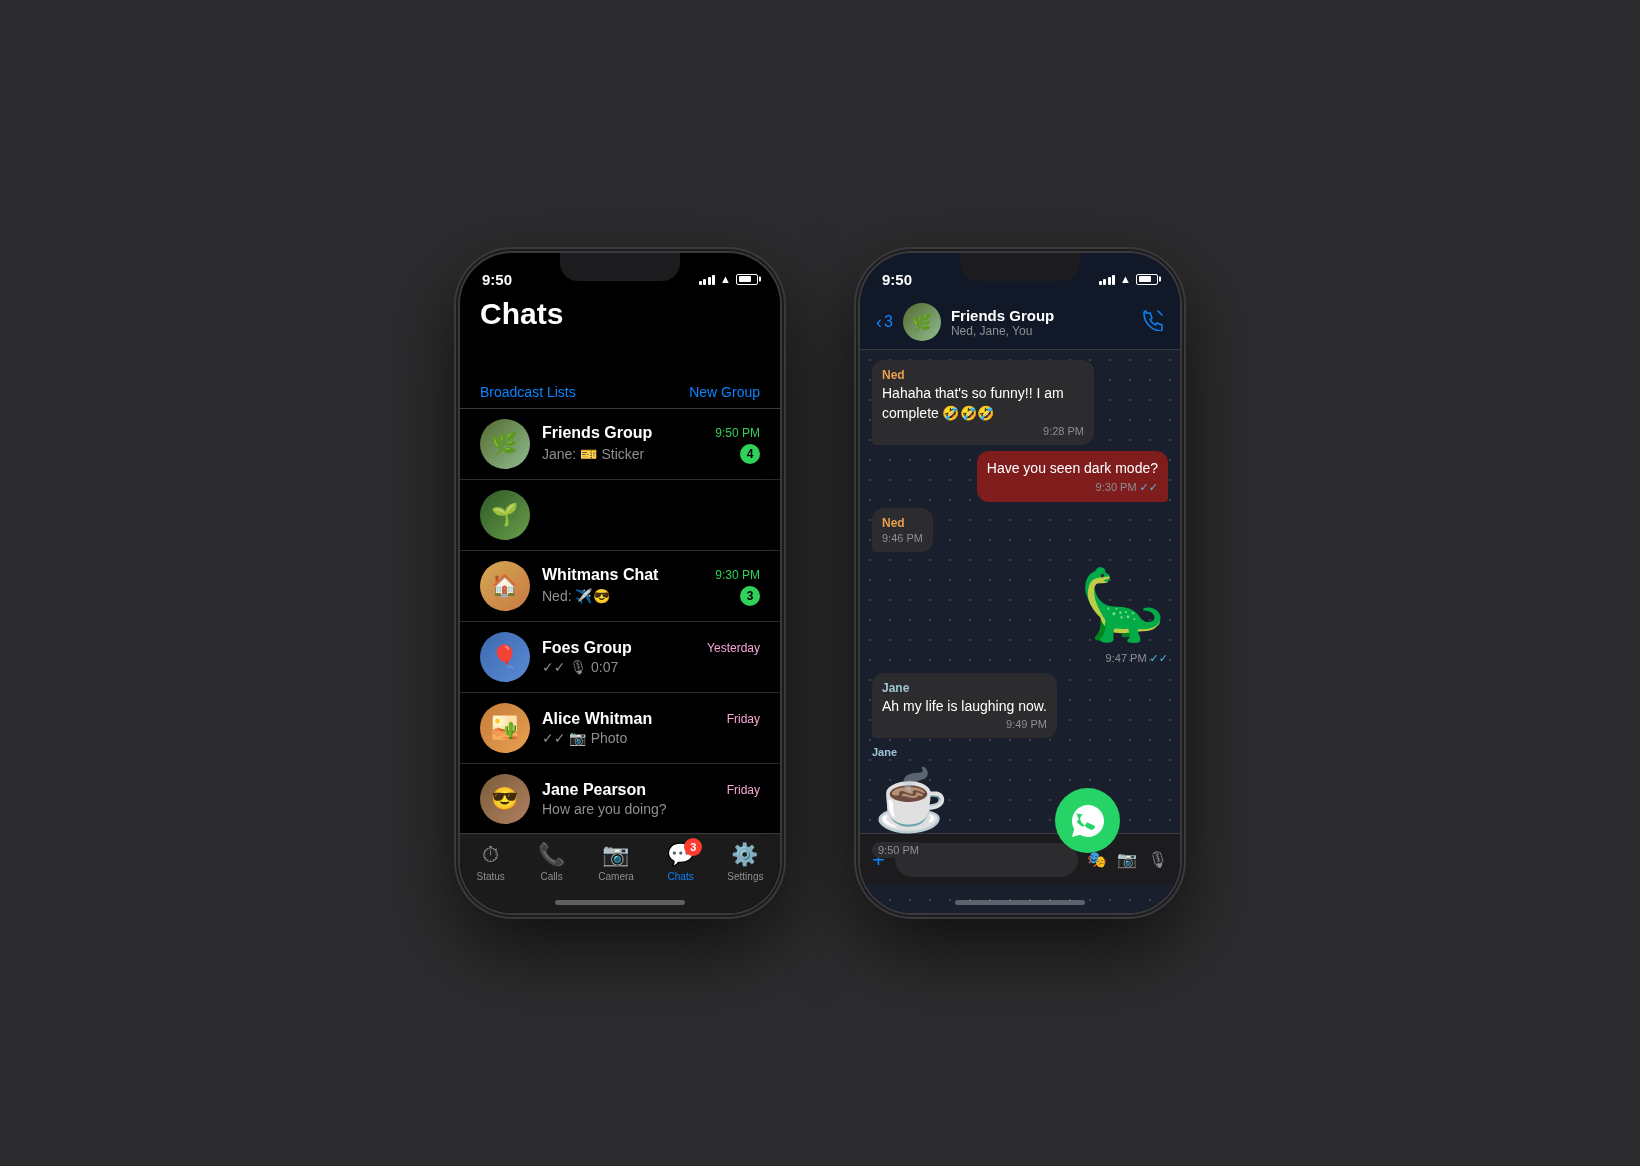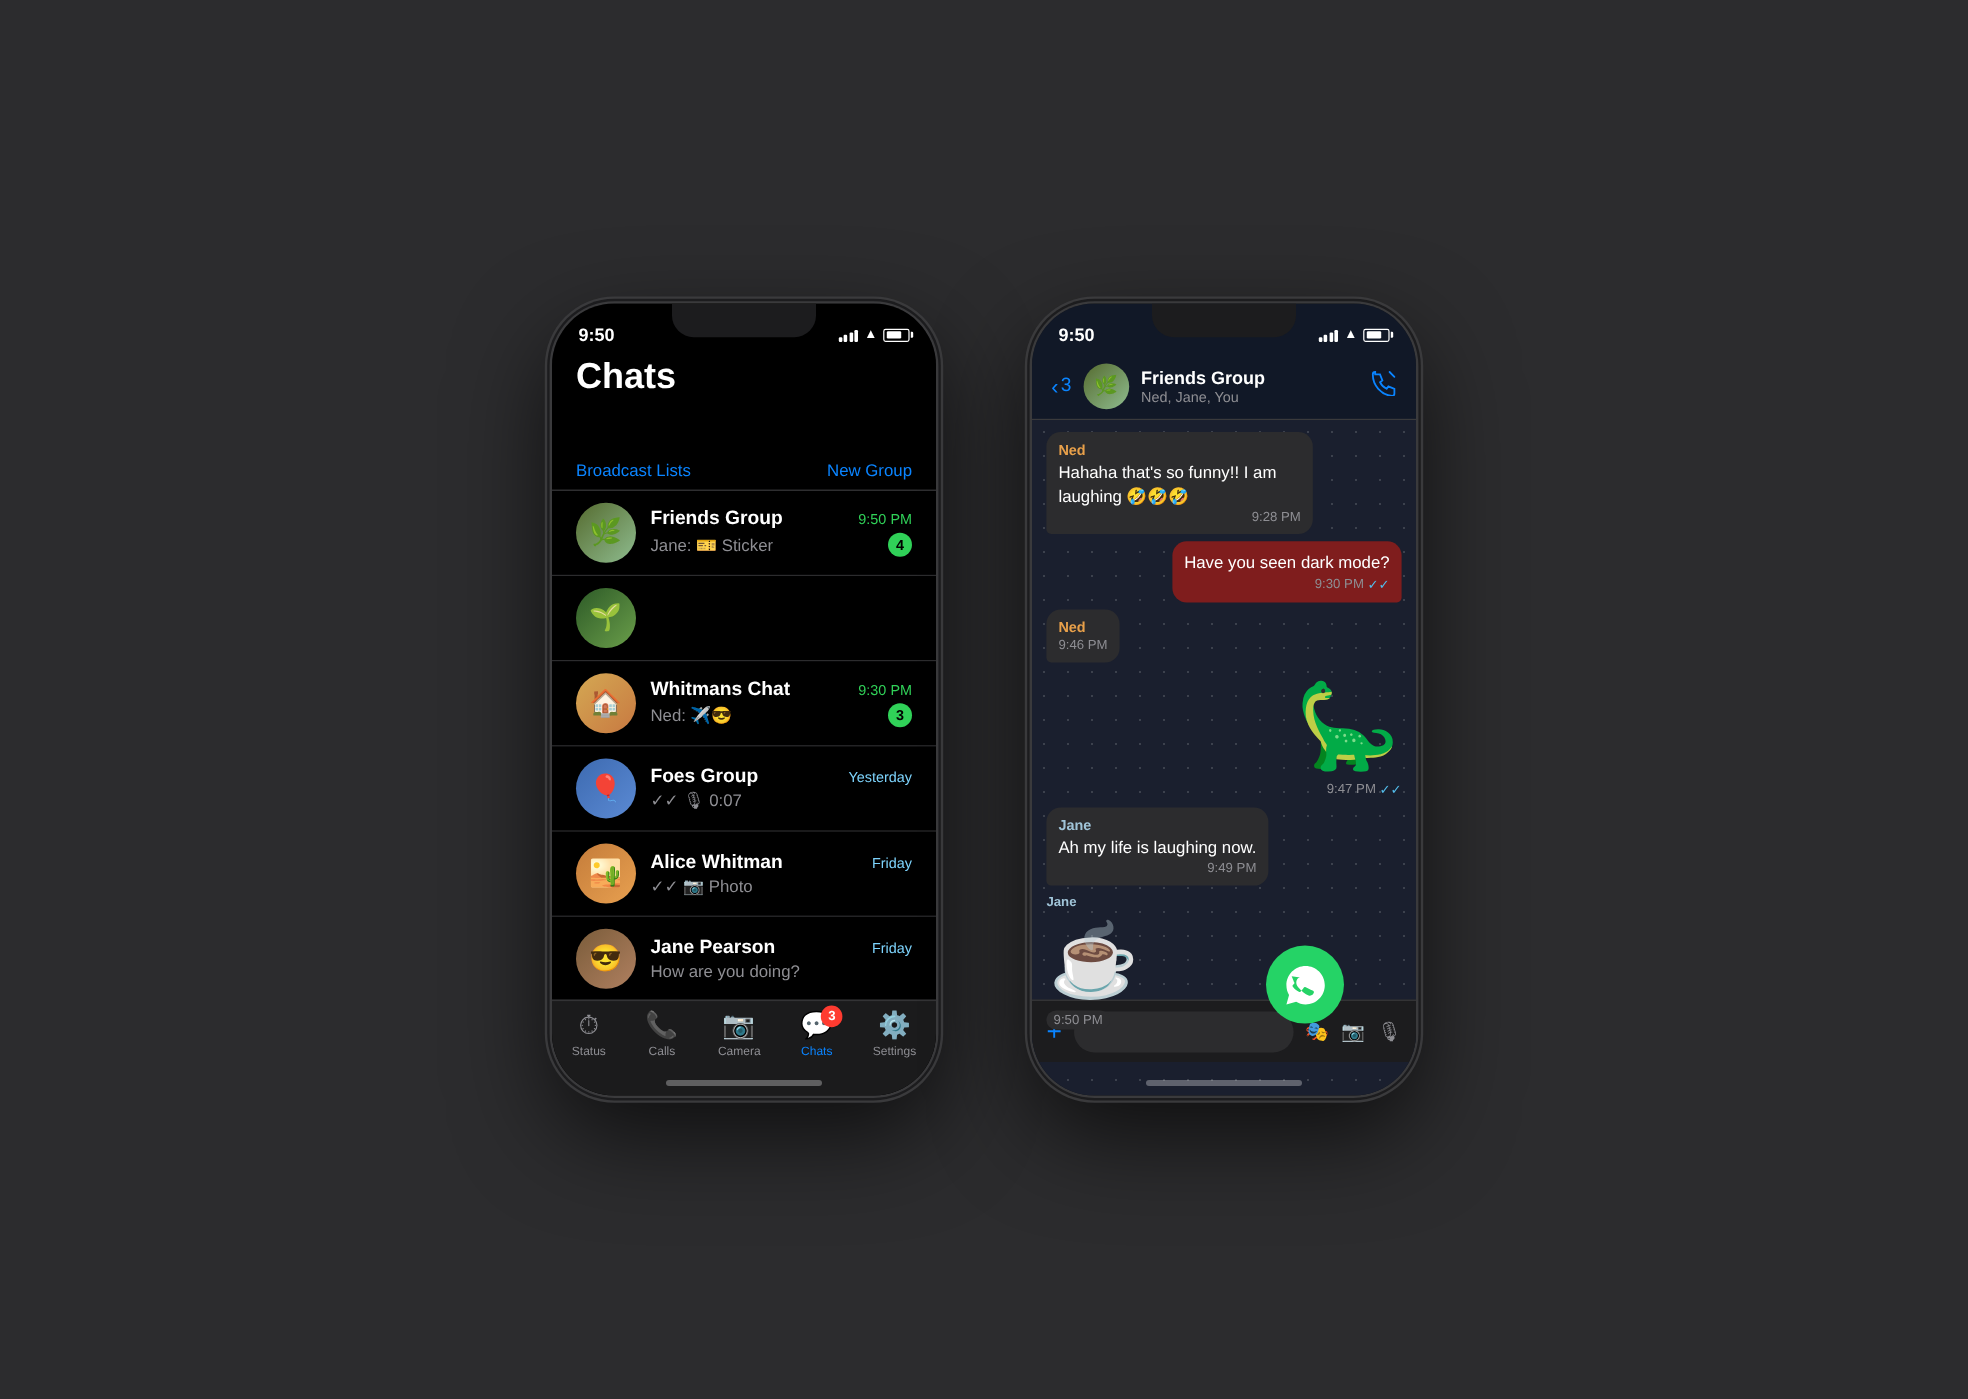--- a/index.html
+++ b/index.html
@@ -195,21 +195,21 @@
     }
 
     .chat-name {
       font-size: 16px;
       font-weight: 600;
       color: #fff;
     }
 
     .chat-time {
       font-size: 12px;
-      color: #7dd3fc;
+      color: #f9a8d4;
     }
 
     .chat-bottom {
       display: flex;
       justify-content: space-between;
       align-items: center;
     }
 
     .chat-preview {
       font-size: 14px;
@@ -630,21 +630,21 @@
             <path d="M16 2l4 4" stroke="#0a84ff" stroke-width="1.5" stroke-linecap="round"></path>
           </svg>
         </span>
       </div>
 
       <div class="messages-area" style="flex:1;background:#1a1f2e;">
         <div class="messages-bg"></div>
 
         <div class="msg-bubble msg-received">
           <div class="msg-sender">Ned</div>
-          <div class="msg-text">Hahaha that's so funny!! I am laughing 🤣🤣🤣</div>
+          <div class="msg-text">Hahaha that's so funny!! I am complete 🤣🤣🤣</div>
           <div class="msg-time">9:28 PM</div>
         </div>
 
         <div class="msg-bubble msg-sent">
           <div class="msg-text">Have you seen dark mode?</div>
           <div class="msg-time">9:30 PM <span class="tick-blue">✓✓</span></div>
         </div>
 
         <div class="msg-bubble msg-received">
           <div class="msg-sender">Ned</div>

